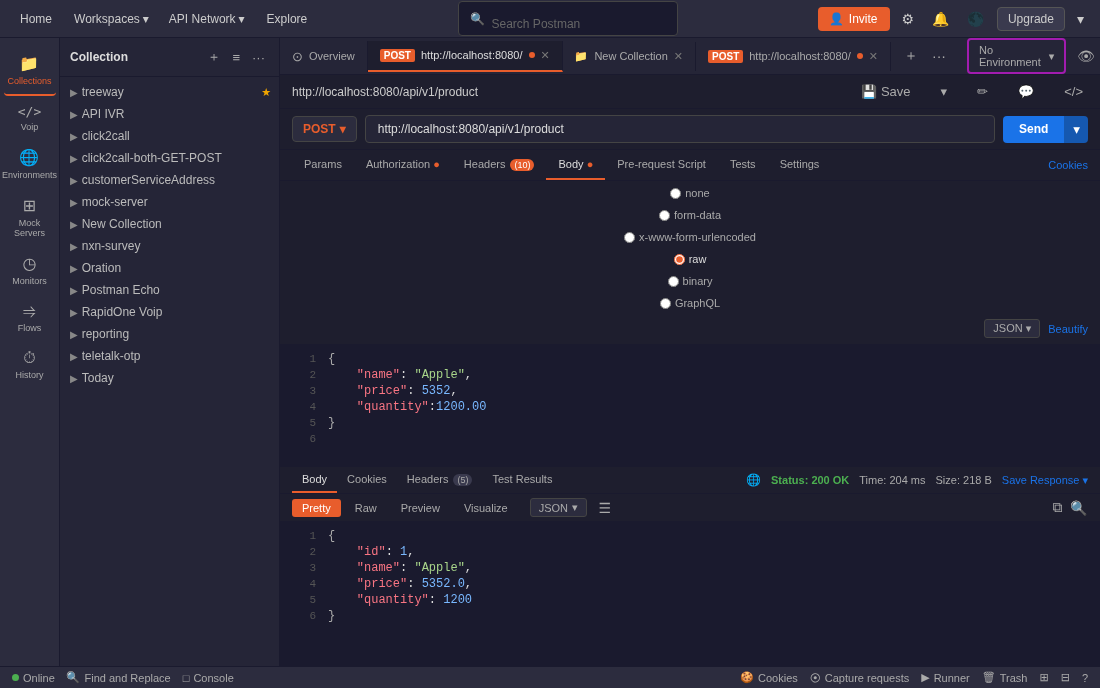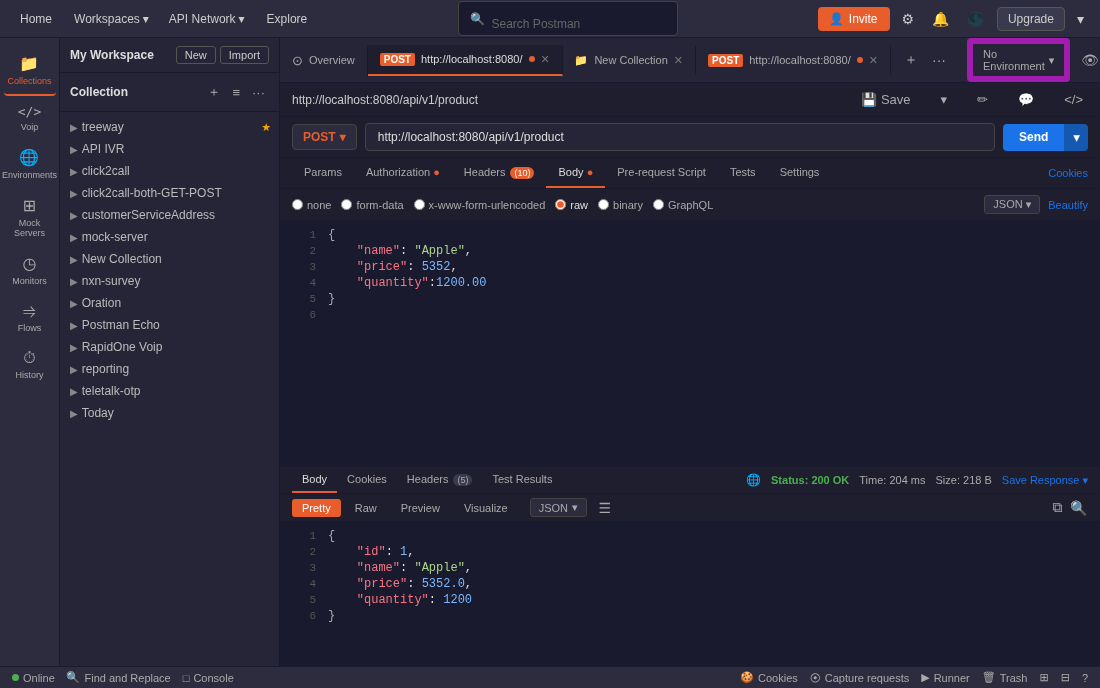--- a/index.html
+++ b/index.html
@@ -72,21 +72,21 @@
 
     
     .req-tabs { display: flex; align-items: center; padding: 0 12px; border-bottom: 1px solid #1a1a2e; background: #1e1e2e; flex-shrink: 0; }
     .req-tab { padding: 8px 12px; font-size: 11px; cursor: pointer; color: #aaa; border-bottom: 2px solid transparent; }
     .req-tab.active { color: #ddd; border-bottom: 2px solid #e85d2c; }
     .req-tab .badge { background: #e85d2c; color: #fff; font-size: 9px; padding: 1px 4px; border-radius: 8px; margin-left: 2px; }
     .req-tab .dot-orange { color: #e85d2c; }
     .req-tab-right { margin-left: auto; color: #1a73e8; font-size: 11px; cursor: pointer; }
 
     
-    .body-options { display: flex; align-items: center; gap: 10px; padding: 6px 12px; background: #1e1e2e; border-bottom: 1px solid #1a1a2e; flex-shrink: 0; }
+    .body-options { display: flex; align-items: center; gap: 10px; padding: 6px 12px; background: #1e1e2e; border-bottom: 1px solid #1a1a2e; flex-shrink: 0; flex-direction: column; }
     .radio-option { display: flex; align-items: center; gap: 4px; cursor: pointer; font-size: 11px; color: #aaa; }
     .radio-option input[type=radio] { accent-color: #e85d2c; width: 11px; height: 11px; }
     .radio-option.selected { color: #ddd; }
     .body-right { margin-left: auto; display: flex; align-items: center; gap: 8px; }
     .json-badge { background: #2c2c3e; border: 1px solid #444; color: #aaa; padding: 2px 8px; border-radius: 3px; font-size: 11px; cursor: pointer; }
     .beautify-btn { color: #1a73e8; font-size: 11px; cursor: pointer; }
 
     
     .code-editor { background: #1a1a2e; flex: 1; overflow: auto; padding: 6px 0; font-family: 'Courier New', monospace; font-size: 12px; position: relative; }
     .code-line { display: flex; align-items: flex-start; padding: 1px 12px; }
@@ -122,21 +122,21 @@
     .bottom-left { display: flex; align-items: center; gap: 12px; }
     .bottom-right { margin-left: auto; display: flex; align-items: center; gap: 12px; }
     .online-dot { width: 7px; height: 7px; background: #4caf50; border-radius: 50%; }
     .bottom-item { display: flex; align-items: center; gap: 4px; cursor: pointer; }
 
     
     ::-webkit-scrollbar { width: 4px; height: 4px; }
     ::-webkit-scrollbar-track { background: #1a1a2e; }
     ::-webkit-scrollbar-thumb { background: #444; border-radius: 2px; }
 
-    .env-select { background: #252537; border: 6px solid #a21caf; color: #aaa; padding: 4px 10px; border-radius: 4px; font-size: 11px; cursor: pointer; display: flex; align-items: center; gap: 4px; }
+    .env-select { background: #252537; border: 2px solid #a21caf; color: #aaa; padding: 4px 10px; border-radius: 4px; font-size: 11px; cursor: pointer; display: flex; align-items: center; gap: 4px; }
     .overview-icon { font-size: 13px; }
   </style>
 </head>
 <body>
 
 <div class="topnav">
   <span class="topnav-item">Home</span>
   <span class="topnav-dropdown">
     <span>Workspaces</span>
     <span>▾</span>
@@ -194,27 +194,20 @@
       <span class="icon">⥤</span>
       <span>Flows</span>
     </div>
     <div class="sidebar-icon-item">
       <span class="icon">⏱</span>
       <span>History</span>
     </div>
   </div>
 
   <div class="collections-panel">
-    <div class="workspace-header">
-      <span class="workspace-title">My Workspace</span>
-      <div class="workspace-btns">
-        <button class="ws-btn">New</button>
-        <button class="ws-btn">Import</button>
-      </div>
-    </div>
     <div class="panel-header">
       <span class="panel-title">Collection</span>
       <div class="panel-actions">
         <button class="panel-action-btn">＋</button>
         <button class="panel-action-btn">≡</button>
         <button class="panel-action-btn">···</button>
       </div>
     </div>
     <div class="tree-area" id="tree-area">
     <div class="tree-item">

